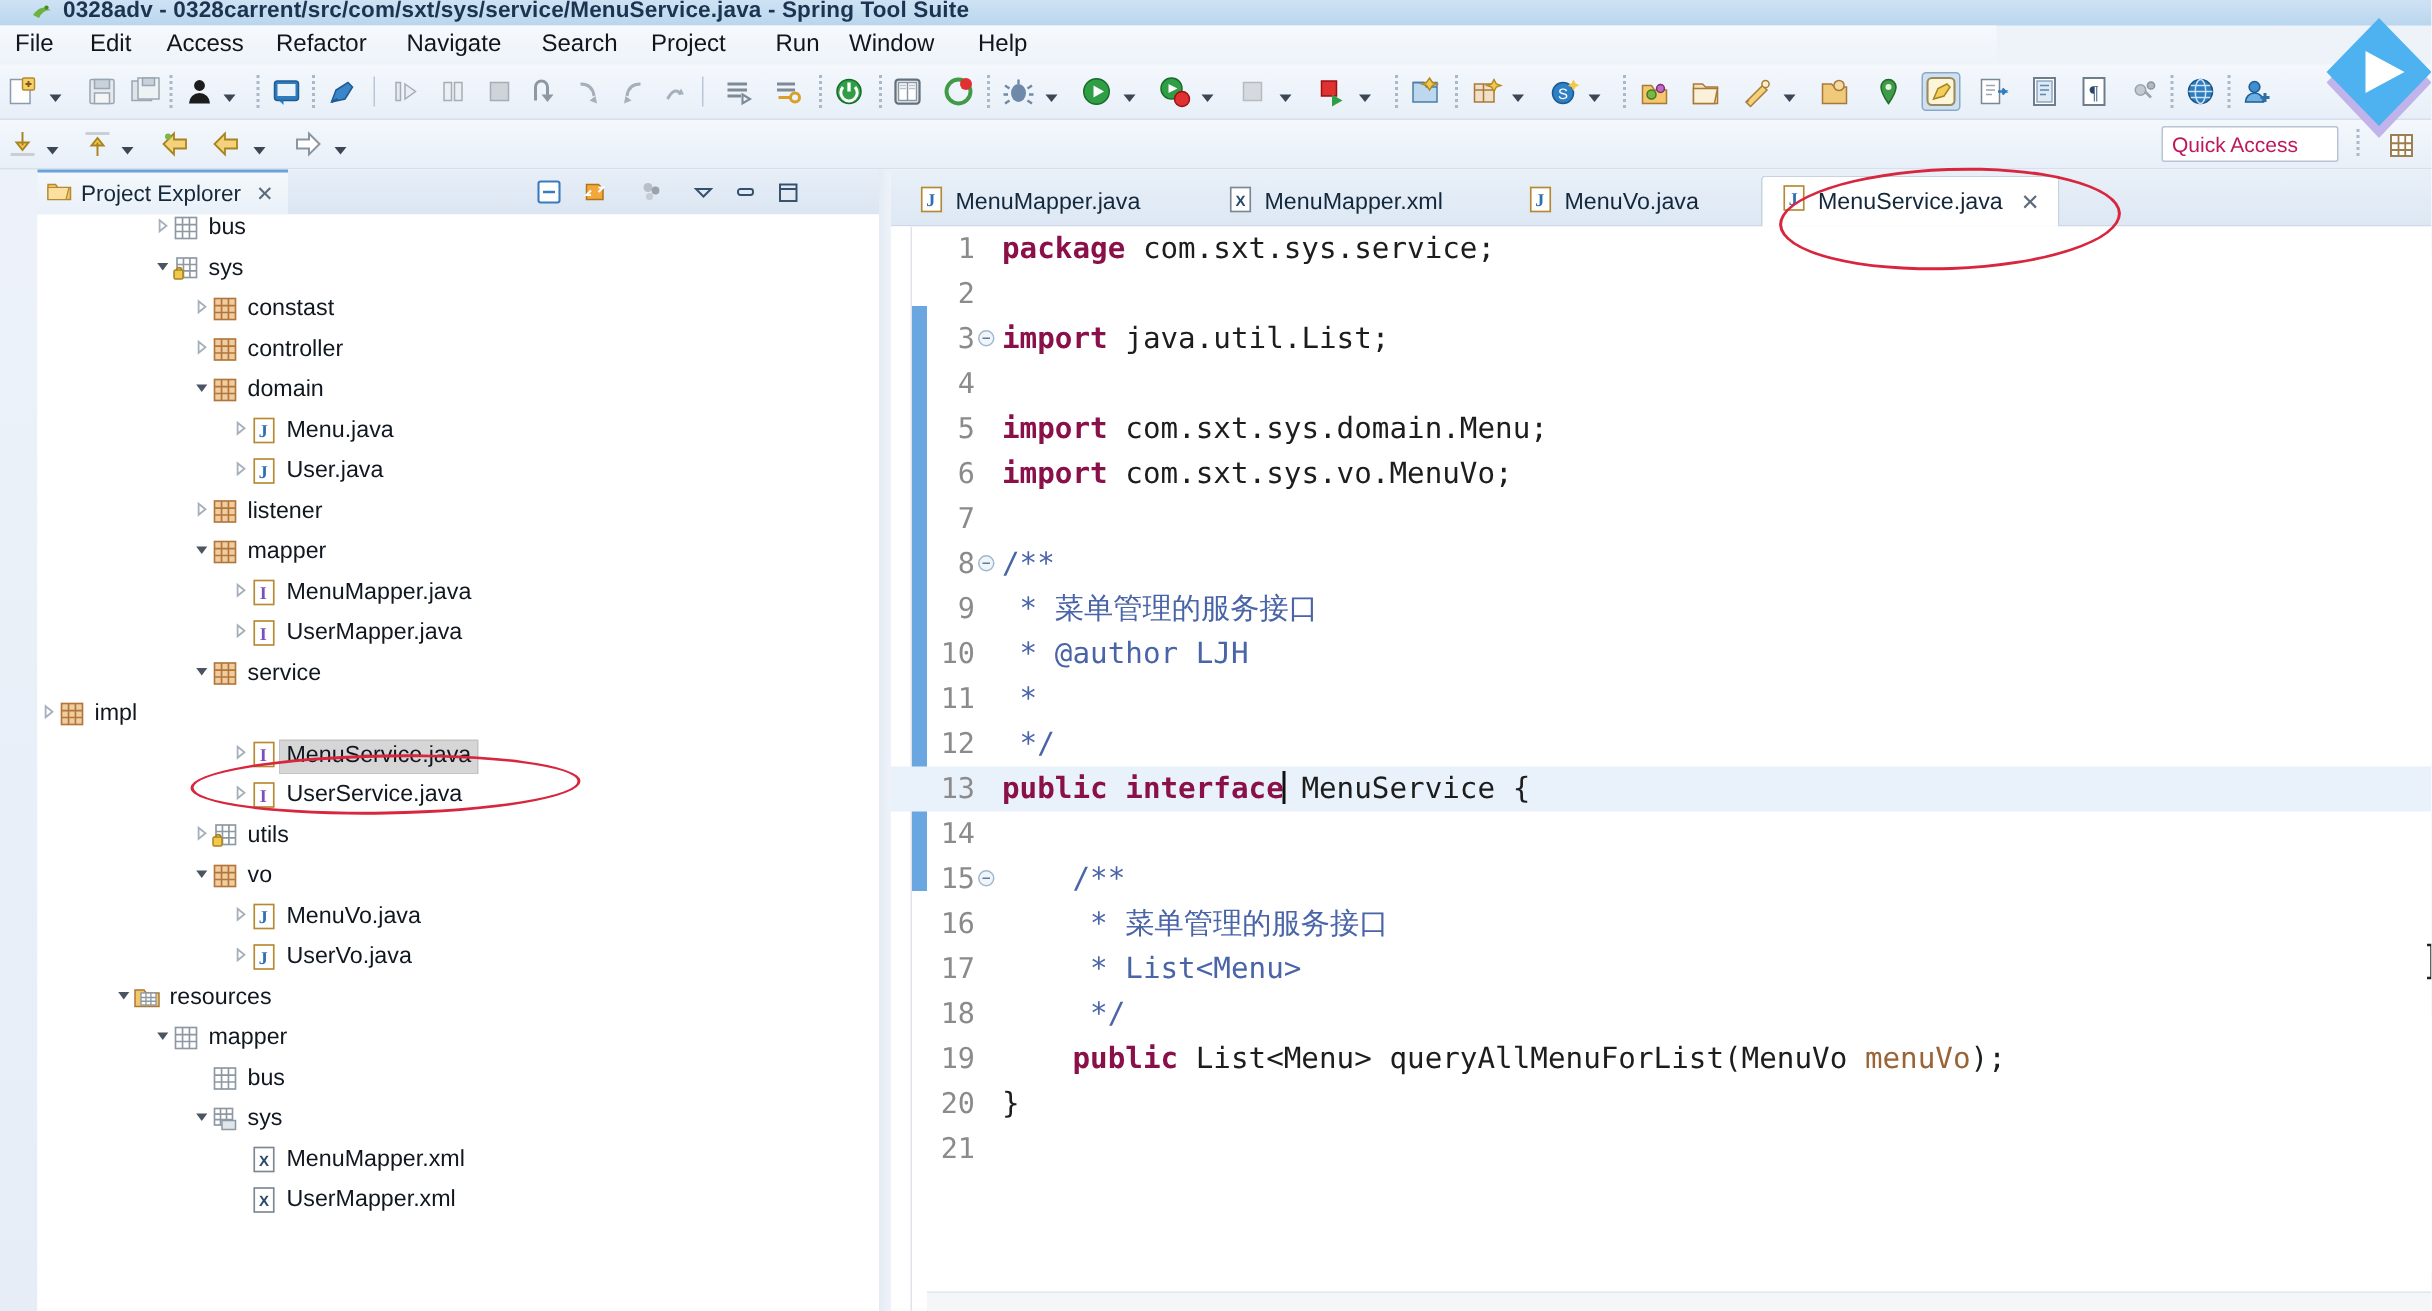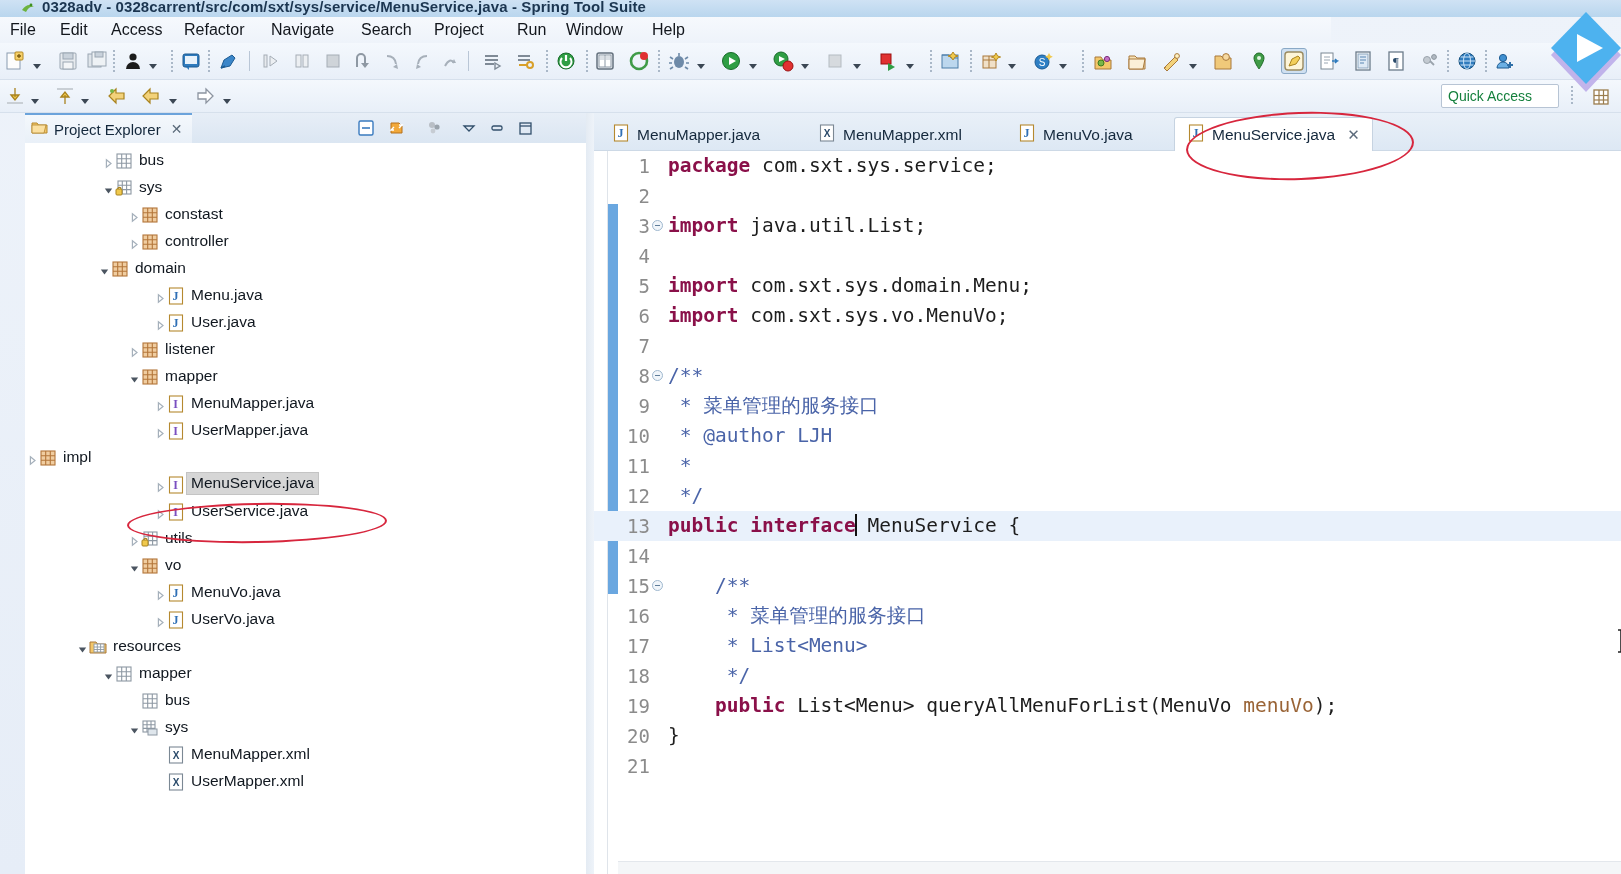--- a/index.html
+++ b/index.html
@@ -76,21 +76,21 @@
     position: absolute; top: 7px; width: 2px; height: 22px;
     background: repeating-linear-gradient(#aab8c8 0 2px, transparent 2px 4px);
   }
 
   
   .quick-access {
     position: absolute; top: 84px; right: 62px;
     width: 118px; height: 24px;
     background: #fff; border: 1px solid #b7c4d4;
     border-radius: 2px;
-    font-size: 14px; color: #15803d;
+    font-size: 14px; color: #be185d;
     display: flex; align-items: center; padding-left: 6px;
   }
   .perspective-btn {
     position: absolute; top: 84px; right: 6px;
     width: 28px; height: 26px;
     display: flex; align-items: center; justify-content: center;
   }
   .qa-dots {
     position: absolute; top: 86px; right: 48px;
     width: 2px; height: 20px;
@@ -122,21 +122,21 @@
     width: 20px; height: 20px;
     display: flex; align-items: center; justify-content: center;
   }
   .pe-tree {
     position: absolute; left: 0; top: 30px; width: 566px; height: 731px;
     overflow: hidden;
     background: #fff;
   }
   .tree-row {
     position: relative; height: 27px;
-    display: flex; align-items: flex-end;
+    display: flex; align-items: flex-start;
     font-size: 15.5px; color: #10171f;
     white-space: nowrap;
   }
   .tree-row.selected .tree-label {
     background: #d6d6d6;
     outline: 1px solid #c4c4c4;
     padding: 1px 4px 2px 4px;
     margin-left: -4px;
   }
   .twisty {
@@ -772,21 +772,21 @@
             </svg>
           </span>
           <span class="tree-icon">
             <svg width="18" height="18" viewBox="0 0 18 18">
               <rect x="2" y="2" width="14" height="14" fill="#f0cda0" stroke="#b3763a" stroke-width="1.1"></rect>
               <path d="M2 6.7 h14 M2 11.3 h14 M6.7 2 v14 M11.3 2 v14" stroke="#b3763a" stroke-width="1.1"></path>
             </svg>
           </span>
           <span class="tree-label">controller</span>
         </div>
-        <div class="tree-row" style="padding-left: 72px;">
+        <div class="tree-row" style="padding-left: 102px;">
           <span class="twisty">
             <svg width="11" height="11" viewBox="0 0 11 11">
               <path d="M1.8 3.4 L9.2 3.4 L5.5 8.4 Z" fill="#4b5561"></path>
             </svg>
           </span>
           <span class="tree-icon">
             <svg width="18" height="18" viewBox="0 0 18 18">
               <rect x="2" y="2" width="14" height="14" fill="#f0cda0" stroke="#b3763a" stroke-width="1.1"></rect>
               <path d="M2 6.7 h14 M2 11.3 h14 M6.7 2 v14 M11.3 2 v14" stroke="#b3763a" stroke-width="1.1"></path>
             </svg>
@@ -869,20 +869,34 @@
               <path d="M3.4 1.8 L8 5.5 L3.4 9.2 Z" fill="none" stroke="#a5b0bb" stroke-width="1.2"></path>
             </svg>
           </span>
           <span class="tree-icon">
             <svg width="18" height="18" viewBox="0 0 18 18">
               <rect x="2.5" y="1" width="13" height="16" fill="#fff" stroke="#b5892f" stroke-width="1.1"></rect>
               <text x="8.5" y="13.4" font-size="12" font-weight="bold" fill="#7a4fc0" text-anchor="middle" font-family="Liberation Serif">I</text>
             </svg>
           </span>
           <span class="tree-label">UserMapper.java</span>
+        </div>
+        <div class="tree-row" style="padding-left: 102px;">
+          <span class="twisty">
+            <svg width="11" height="11" viewBox="0 0 11 11">
+              <path d="M1.8 3.4 L9.2 3.4 L5.5 8.4 Z" fill="#4b5561"></path>
+            </svg>
+          </span>
+          <span class="tree-icon">
+            <svg width="18" height="18" viewBox="0 0 18 18">
+              <rect x="2" y="2" width="14" height="14" fill="#f0cda0" stroke="#b3763a" stroke-width="1.1"></rect>
+              <path d="M2 6.7 h14 M2 11.3 h14 M6.7 2 v14 M11.3 2 v14" stroke="#b3763a" stroke-width="1.1"></path>
+            </svg>
+          </span>
+          <span class="tree-label">service</span>
         </div>
         <div class="tree-row" style="">
           <span class="twisty">
             <svg width="11" height="11" viewBox="0 0 11 11">
               <path d="M3.4 1.8 L8 5.5 L3.4 9.2 Z" fill="none" stroke="#a5b0bb" stroke-width="1.2"></path>
             </svg>
           </span>
           <span class="tree-icon">
             <svg width="18" height="18" viewBox="0 0 18 18">
               <rect x="2" y="2" width="14" height="14" fill="#f0cda0" stroke="#b3763a" stroke-width="1.1"></rect>

